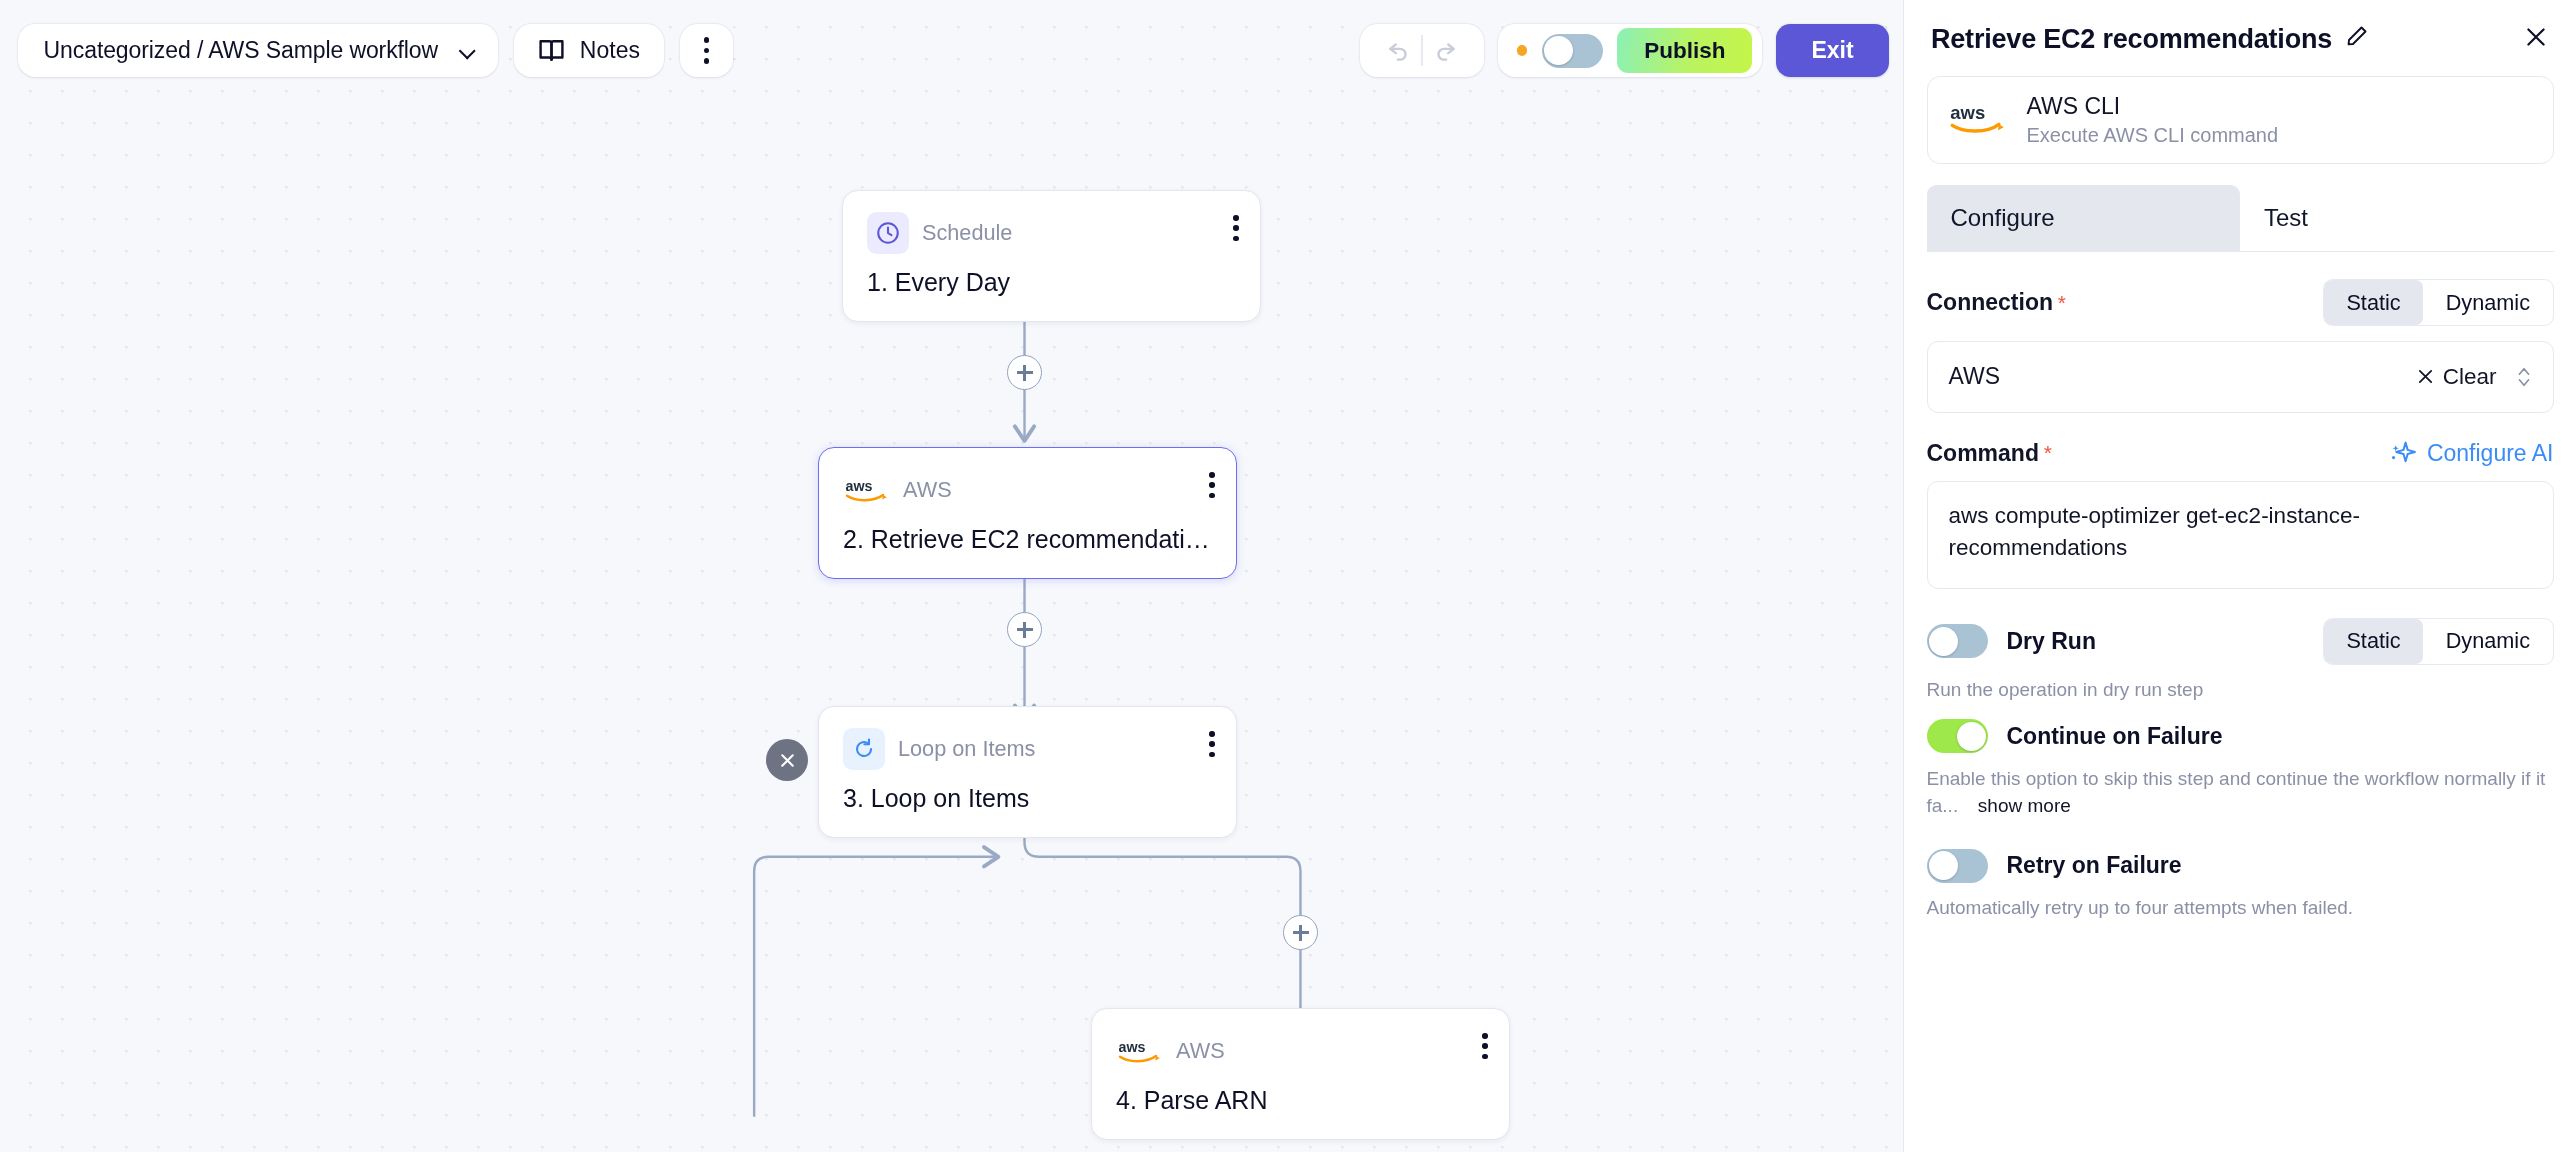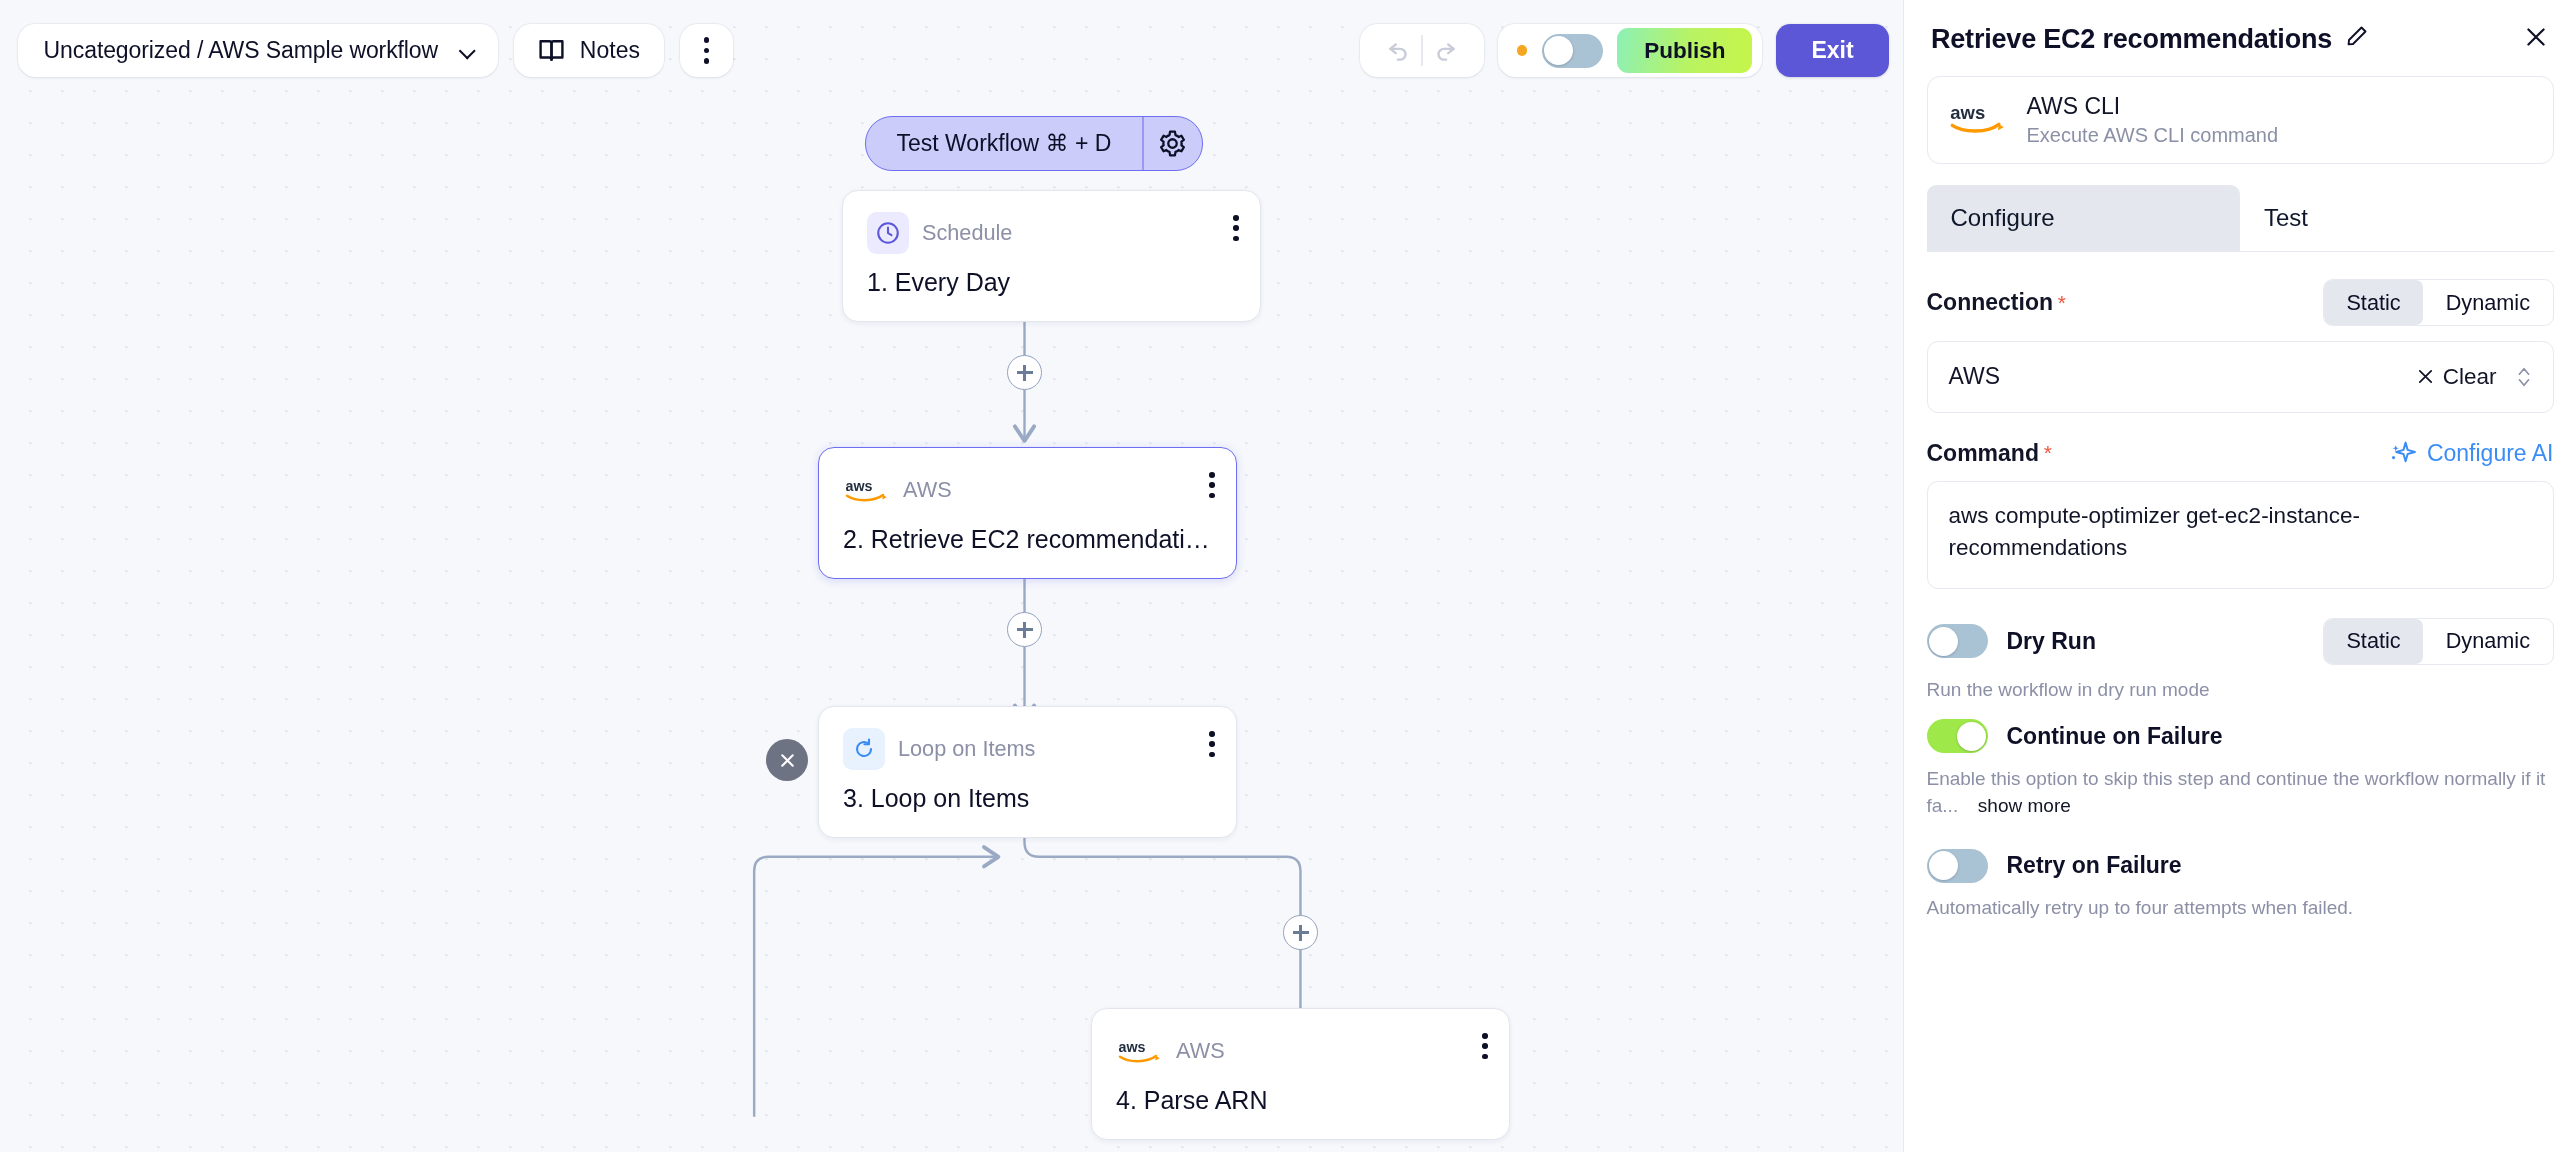--- a/index.html
+++ b/index.html
@@ -242,30 +242,20 @@
       <div class="pill run-group">
         <span class="dot-amber"></span>
         <span class="switch off">
             <span class="knob"></span>
           </span>
         <button class="btn-publish">Publish</button>
       </div>
       <button class="btn-exit">Exit</button>
     </div>
 
-    <div class="test-chip">
-      <span class="lbl">Test Workflow ⌘ + D</span>
-      <span class="sep"></span>
-      <span class="gear">
-        <svg width="29" height="29" viewBox="0 0 24 24">
-          <path d="M12 8.5a3.5 3.5 0 1 0 0 7 3.5 3.5 0 0 0 0-7z" fill="none" stroke="#0d1026" stroke-width="1.9"></path>
-          <path d="M19.4 13.5a7.6 7.6 0 0 0 0-3l2-1.5-2-3.4-2.3 1a7.6 7.6 0 0 0-2.6-1.5L14 2.2h-4l-.5 2.9A7.6 7.6 0 0 0 6.9 6.6l-2.3-1-2 3.4 2 1.5a7.6 7.6 0 0 0 0 3l-2 1.5 2 3.4 2.3-1a7.6 7.6 0 0 0 2.6 1.5l.5 2.9h4l.5-2.9a7.6 7.6 0 0 0 2.6-1.5l2.3 1 2-3.4z" fill="none" stroke="#0d1026" stroke-width="1.9" stroke-linejoin="round"></path>
-        </svg>
-      </span>
-    </div>
 
     <div class="node" style="left:842px; top:190px; width:419px;">
       <div class="node-head">
         <span class="node-badge badge-sched">
           <svg width="26" height="26" viewBox="0 0 24 24">
             <circle cx="12" cy="12" r="9" fill="none" stroke="#5b57d6" stroke-width="1.9"></circle>
             <path d="M12 7v5l3.2 2" fill="none" stroke="#5b57d6" stroke-width="1.9" stroke-linecap="round"></path>
           </svg>
         </span>
         <span class="node-type">Schedule</span>
@@ -428,21 +418,21 @@
       <div class="toggle-row">
         <span class="switch off">
             <span class="knob"></span>
           </span>
         <span class="t-label">Dry Run</span>
         <span class="seg">
           <div class="active">Static</div>
           <div>Dynamic</div>
         </span>
       </div>
-      <div class="hint">Run the workflow in dry run mode</div>
+      <div class="hint">Run the operation in dry run step</div>
 
       <div class="toggle-row" style="margin-top:16px">
         <span class="switch on">
             <span class="knob"></span>
           </span>
         <span class="t-label">Continue on Failure</span>
       </div>
       <div class="hint">
         <span>Enable this option to skip this step and continue the workflow normally if it fa...</span>
         <a class="showmore">show more</a>

